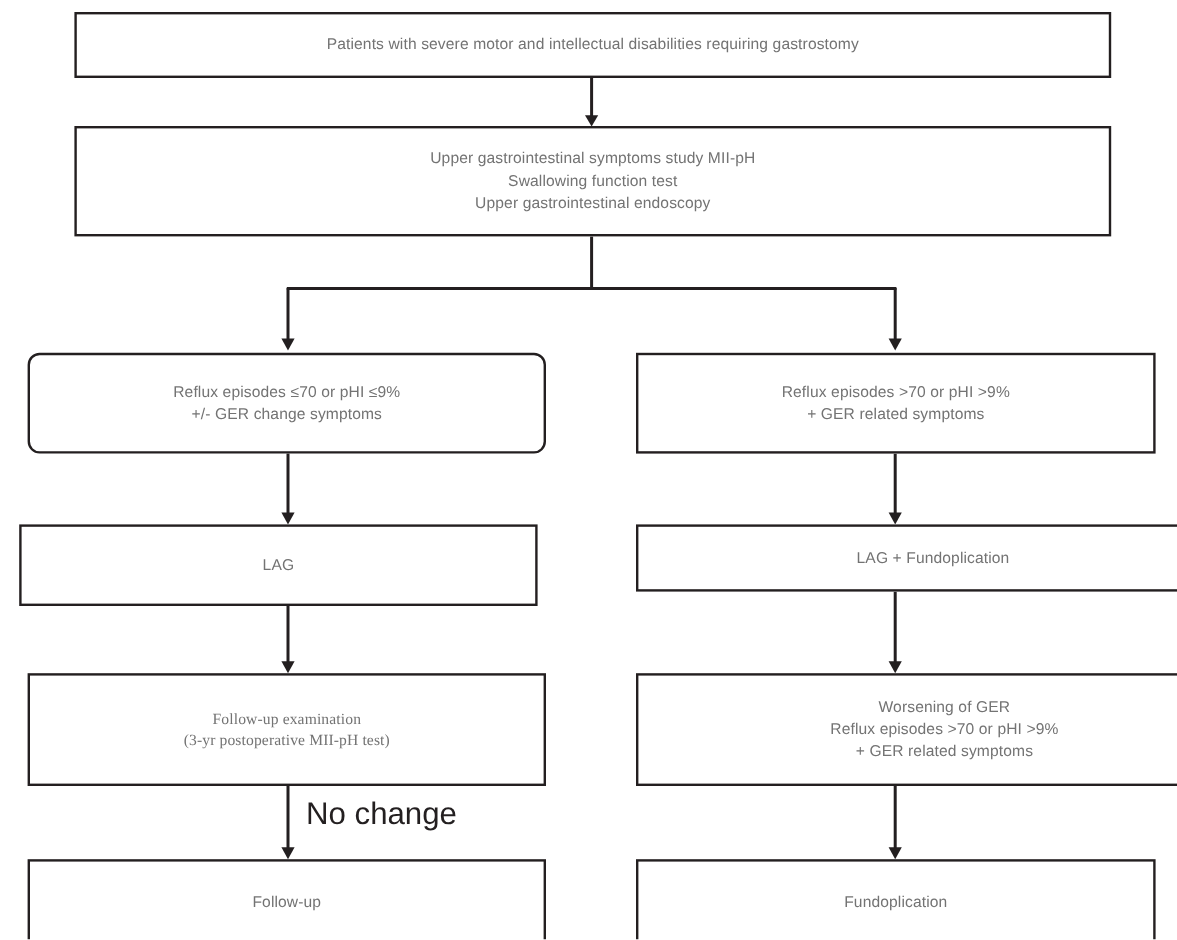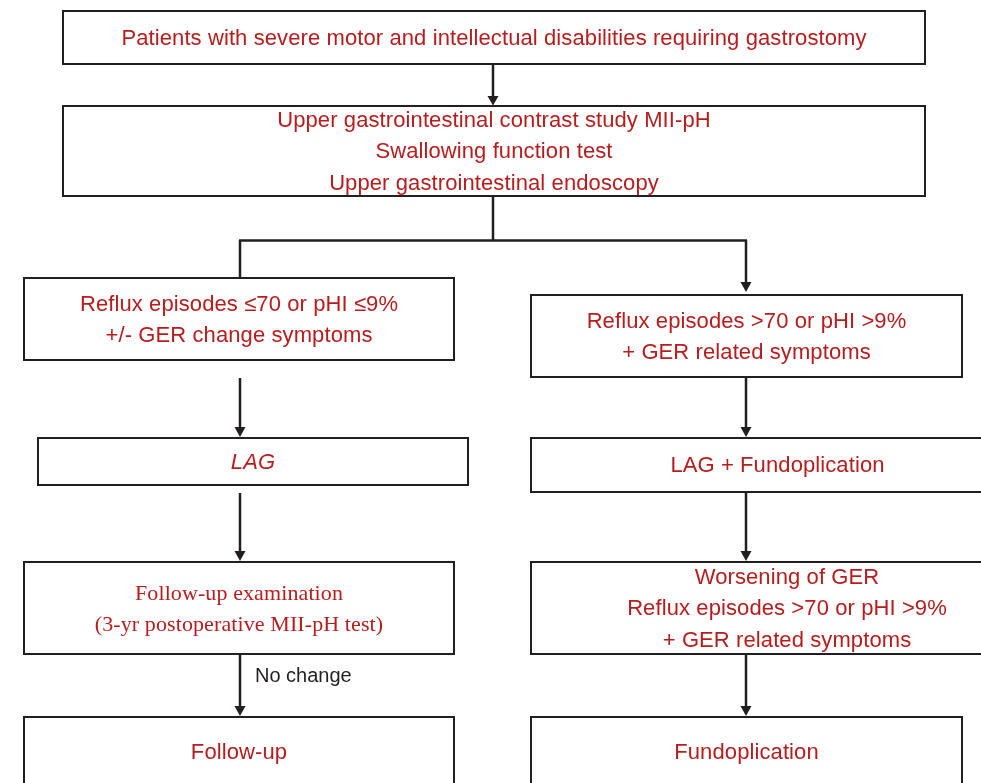--- a/index.html
+++ b/index.html
@@ -20,32 +20,32 @@
   }
   .node {
     position: absolute;
     box-sizing: border-box;
     border: 2.5px solid #231f20;
     background: #ffffff;
     display: flex;
     flex-direction: column;
     justify-content: center;
     text-align: center;
-    font-size: 22px;
+    font-size: 13px;
     line-height: 1.42;
     letter-spacing: 0.1px;
-    color: #b91c1c;
+    color: #737373;
   }
   .node .line {
     display: block;
     white-space: nowrap;
   }
   .edge-label {
     position: absolute;
-    font-size: 20px;
+    font-size: 26px;
     line-height: 1;
     color: #231f20;
     white-space: nowrap;
     text-align: center;
   }
   svg.connectors {
     position: absolute;
     left: 0;
     top: 0;
     width: 981px;
@@ -108,36 +108,36 @@
       <line x1="746" y1="655" x2="746" y2="707" stroke="#231f20" stroke-width="2.5"></line>
       <polygon points="740.5,706 751.5,706 746,716" fill="#231f20"></polygon>
     </g>
   </svg>
 
   <div class="node" style="left:62px; top:10px; width:864px; height:55px;">
     <span class="line">Patients with severe motor and intellectual disabilities requiring gastrostomy</span>
   </div>
 
   <div class="node" style="left:62px; top:105px; width:864px; height:92px;">
-    <span class="line">Upper gastrointestinal contrast study MII-pH</span>
+    <span class="line">Upper gastrointestinal symptoms study MII-pH</span>
     <span class="line">Swallowing function test</span>
     <span class="line">Upper gastrointestinal endoscopy</span>
   </div>
 
-  <div class="node" style="left:23px; top:277px; width:432px; height:84px;">
+  <div class="node" style="left:23px; top:294px; width:432px; height:84px;border-radius:10px;">
     <span class="line">Reflux episodes ≤70 or pHI ≤9%</span>
     <span class="line">+/- GER change symptoms</span>
   </div>
 
   <div class="node" style="left:530px; top:294px; width:433px; height:84px;">
     <span class="line">Reflux episodes &gt;70 or pHI &gt;9%</span>
     <span class="line">+ GER related symptoms</span>
   </div>
 
-  <div class="node" style="left:37px; top:437px; width:432px; height:49px;font-style:italic;">
+  <div class="node" style="left:16px; top:437px; width:432px; height:68px;">
     <span class="line">LAG</span>
   </div>
 
   <div class="node" style="left:530px; top:437px; width:495px; height:56px;">
     <span class="line">LAG + Fundoplication</span>
   </div>
 
   <div class="node" style="left:23px; top:561px; width:432px; height:94px;font-family:Liberation Serif, serif;">
     <span class="line">Follow-up examination</span>
     <span class="line">(3-yr postoperative MII-pH test)</span>

